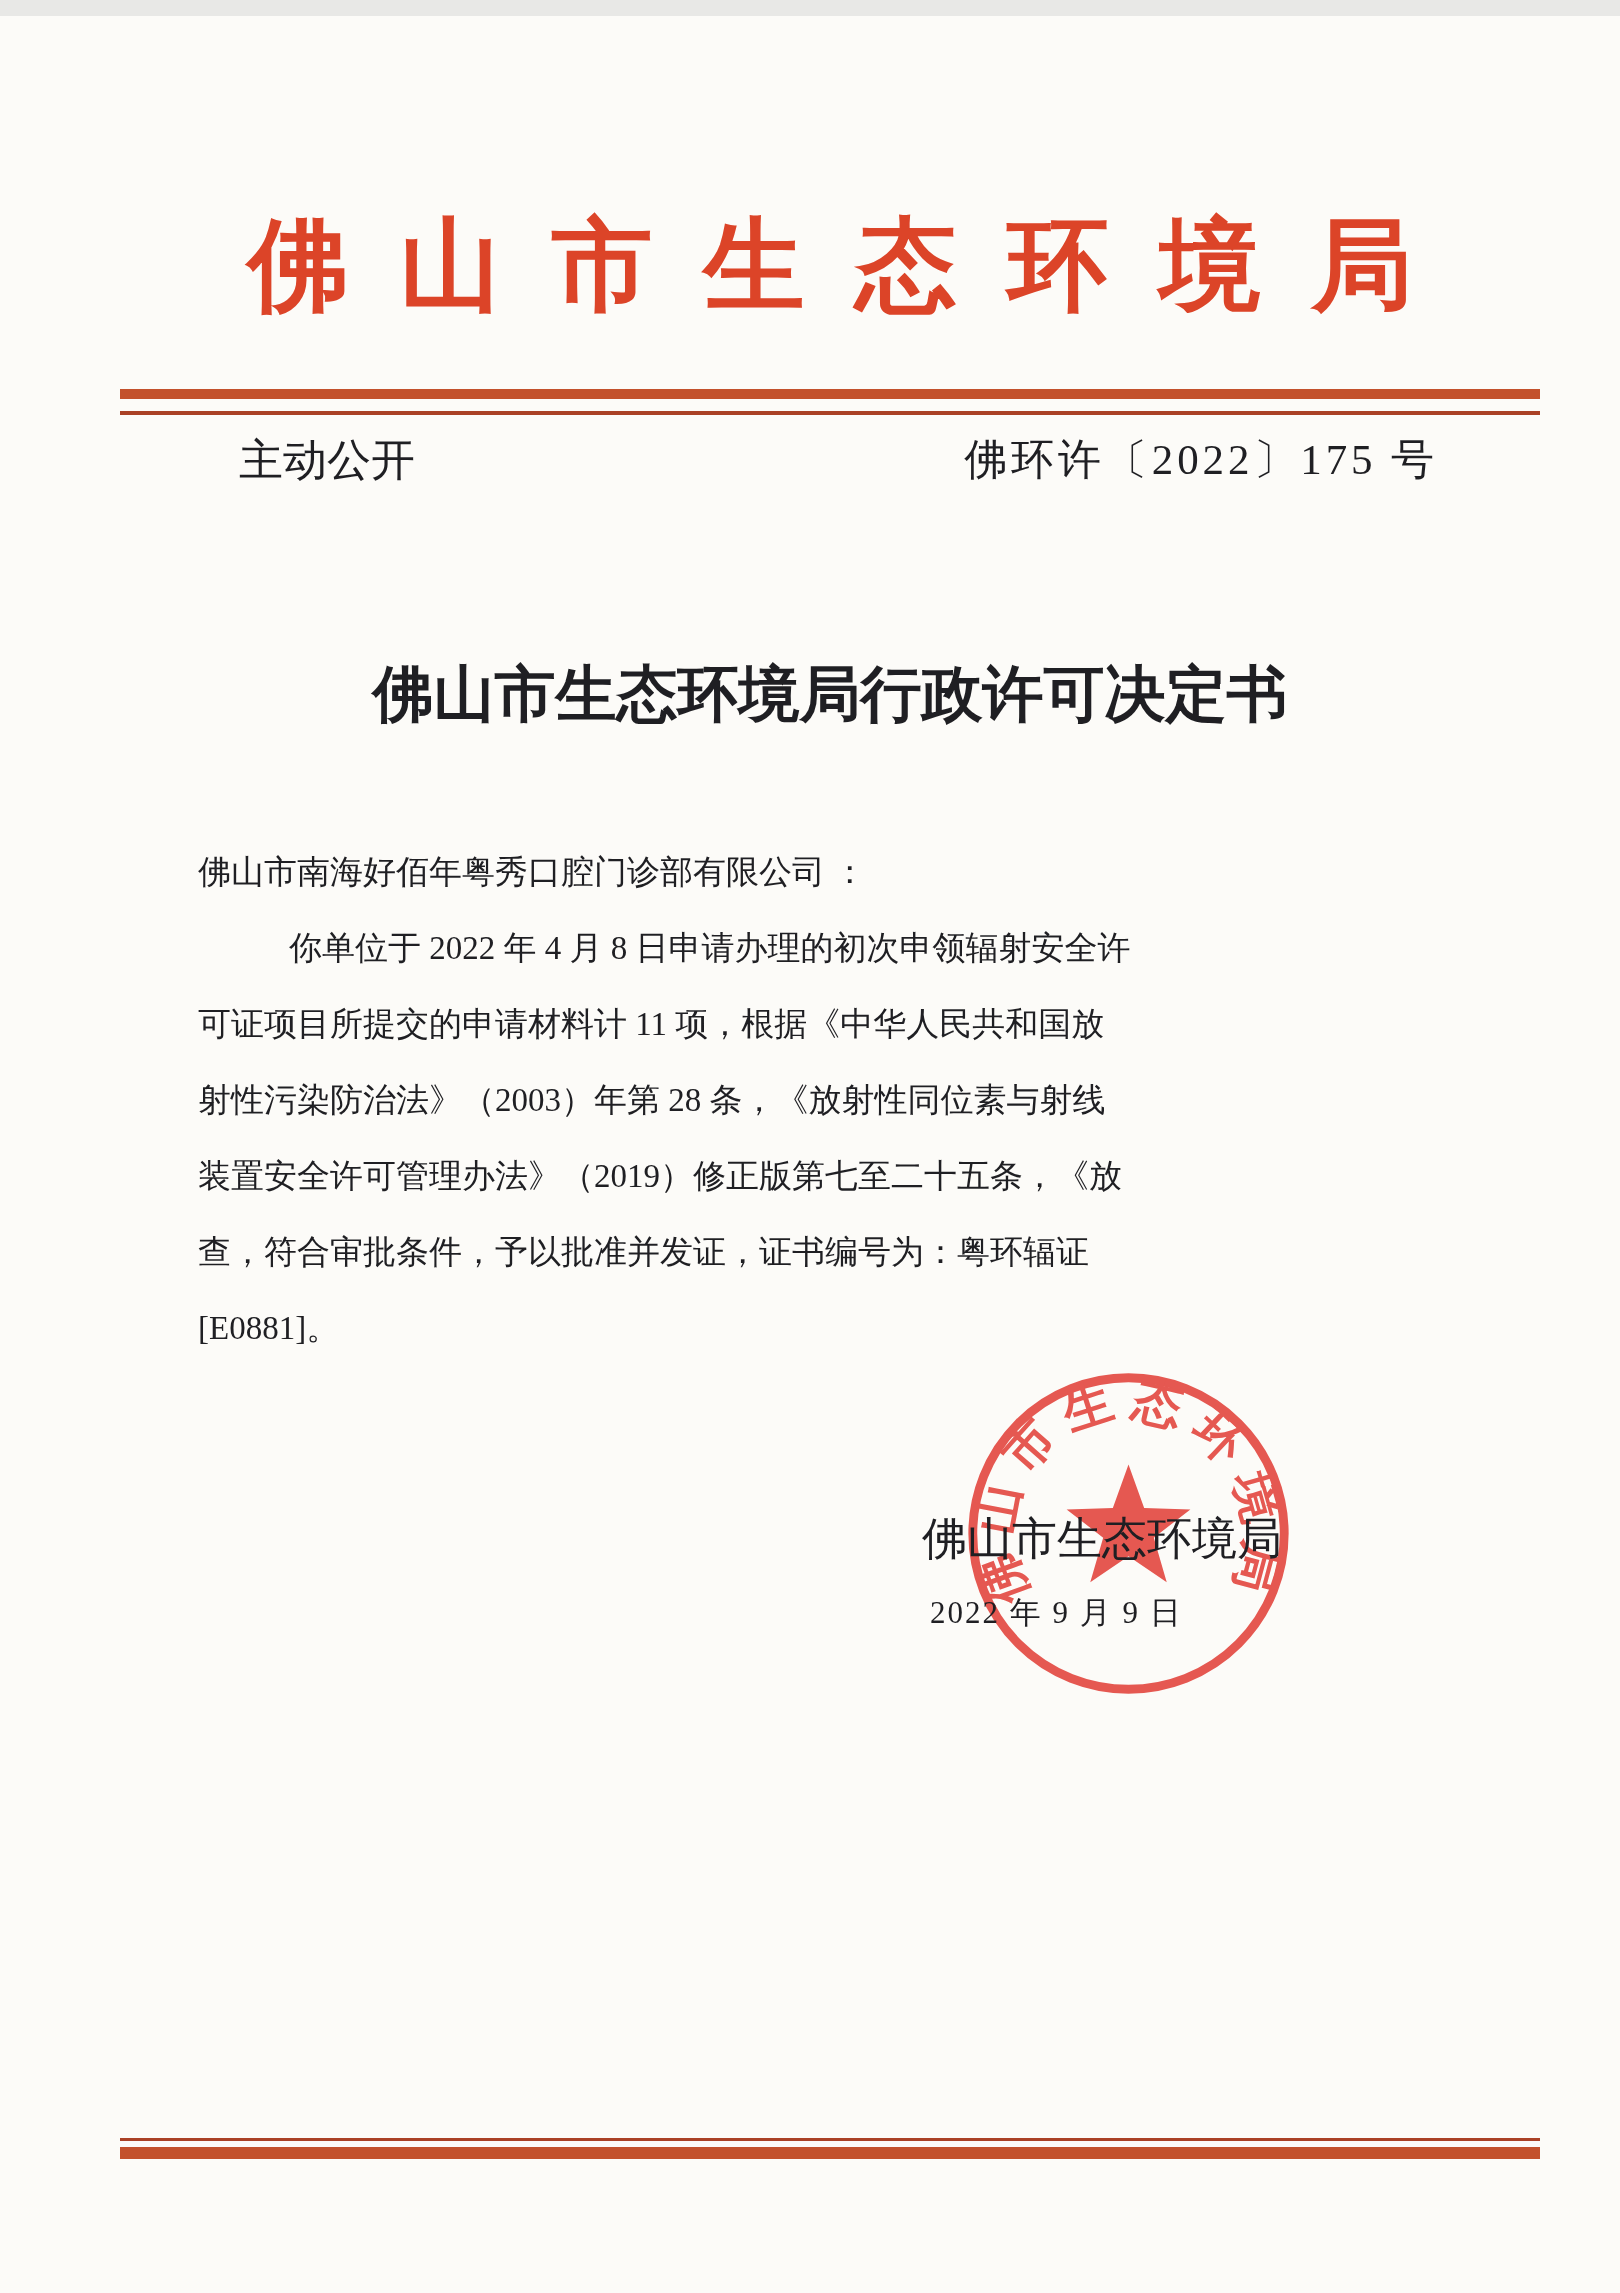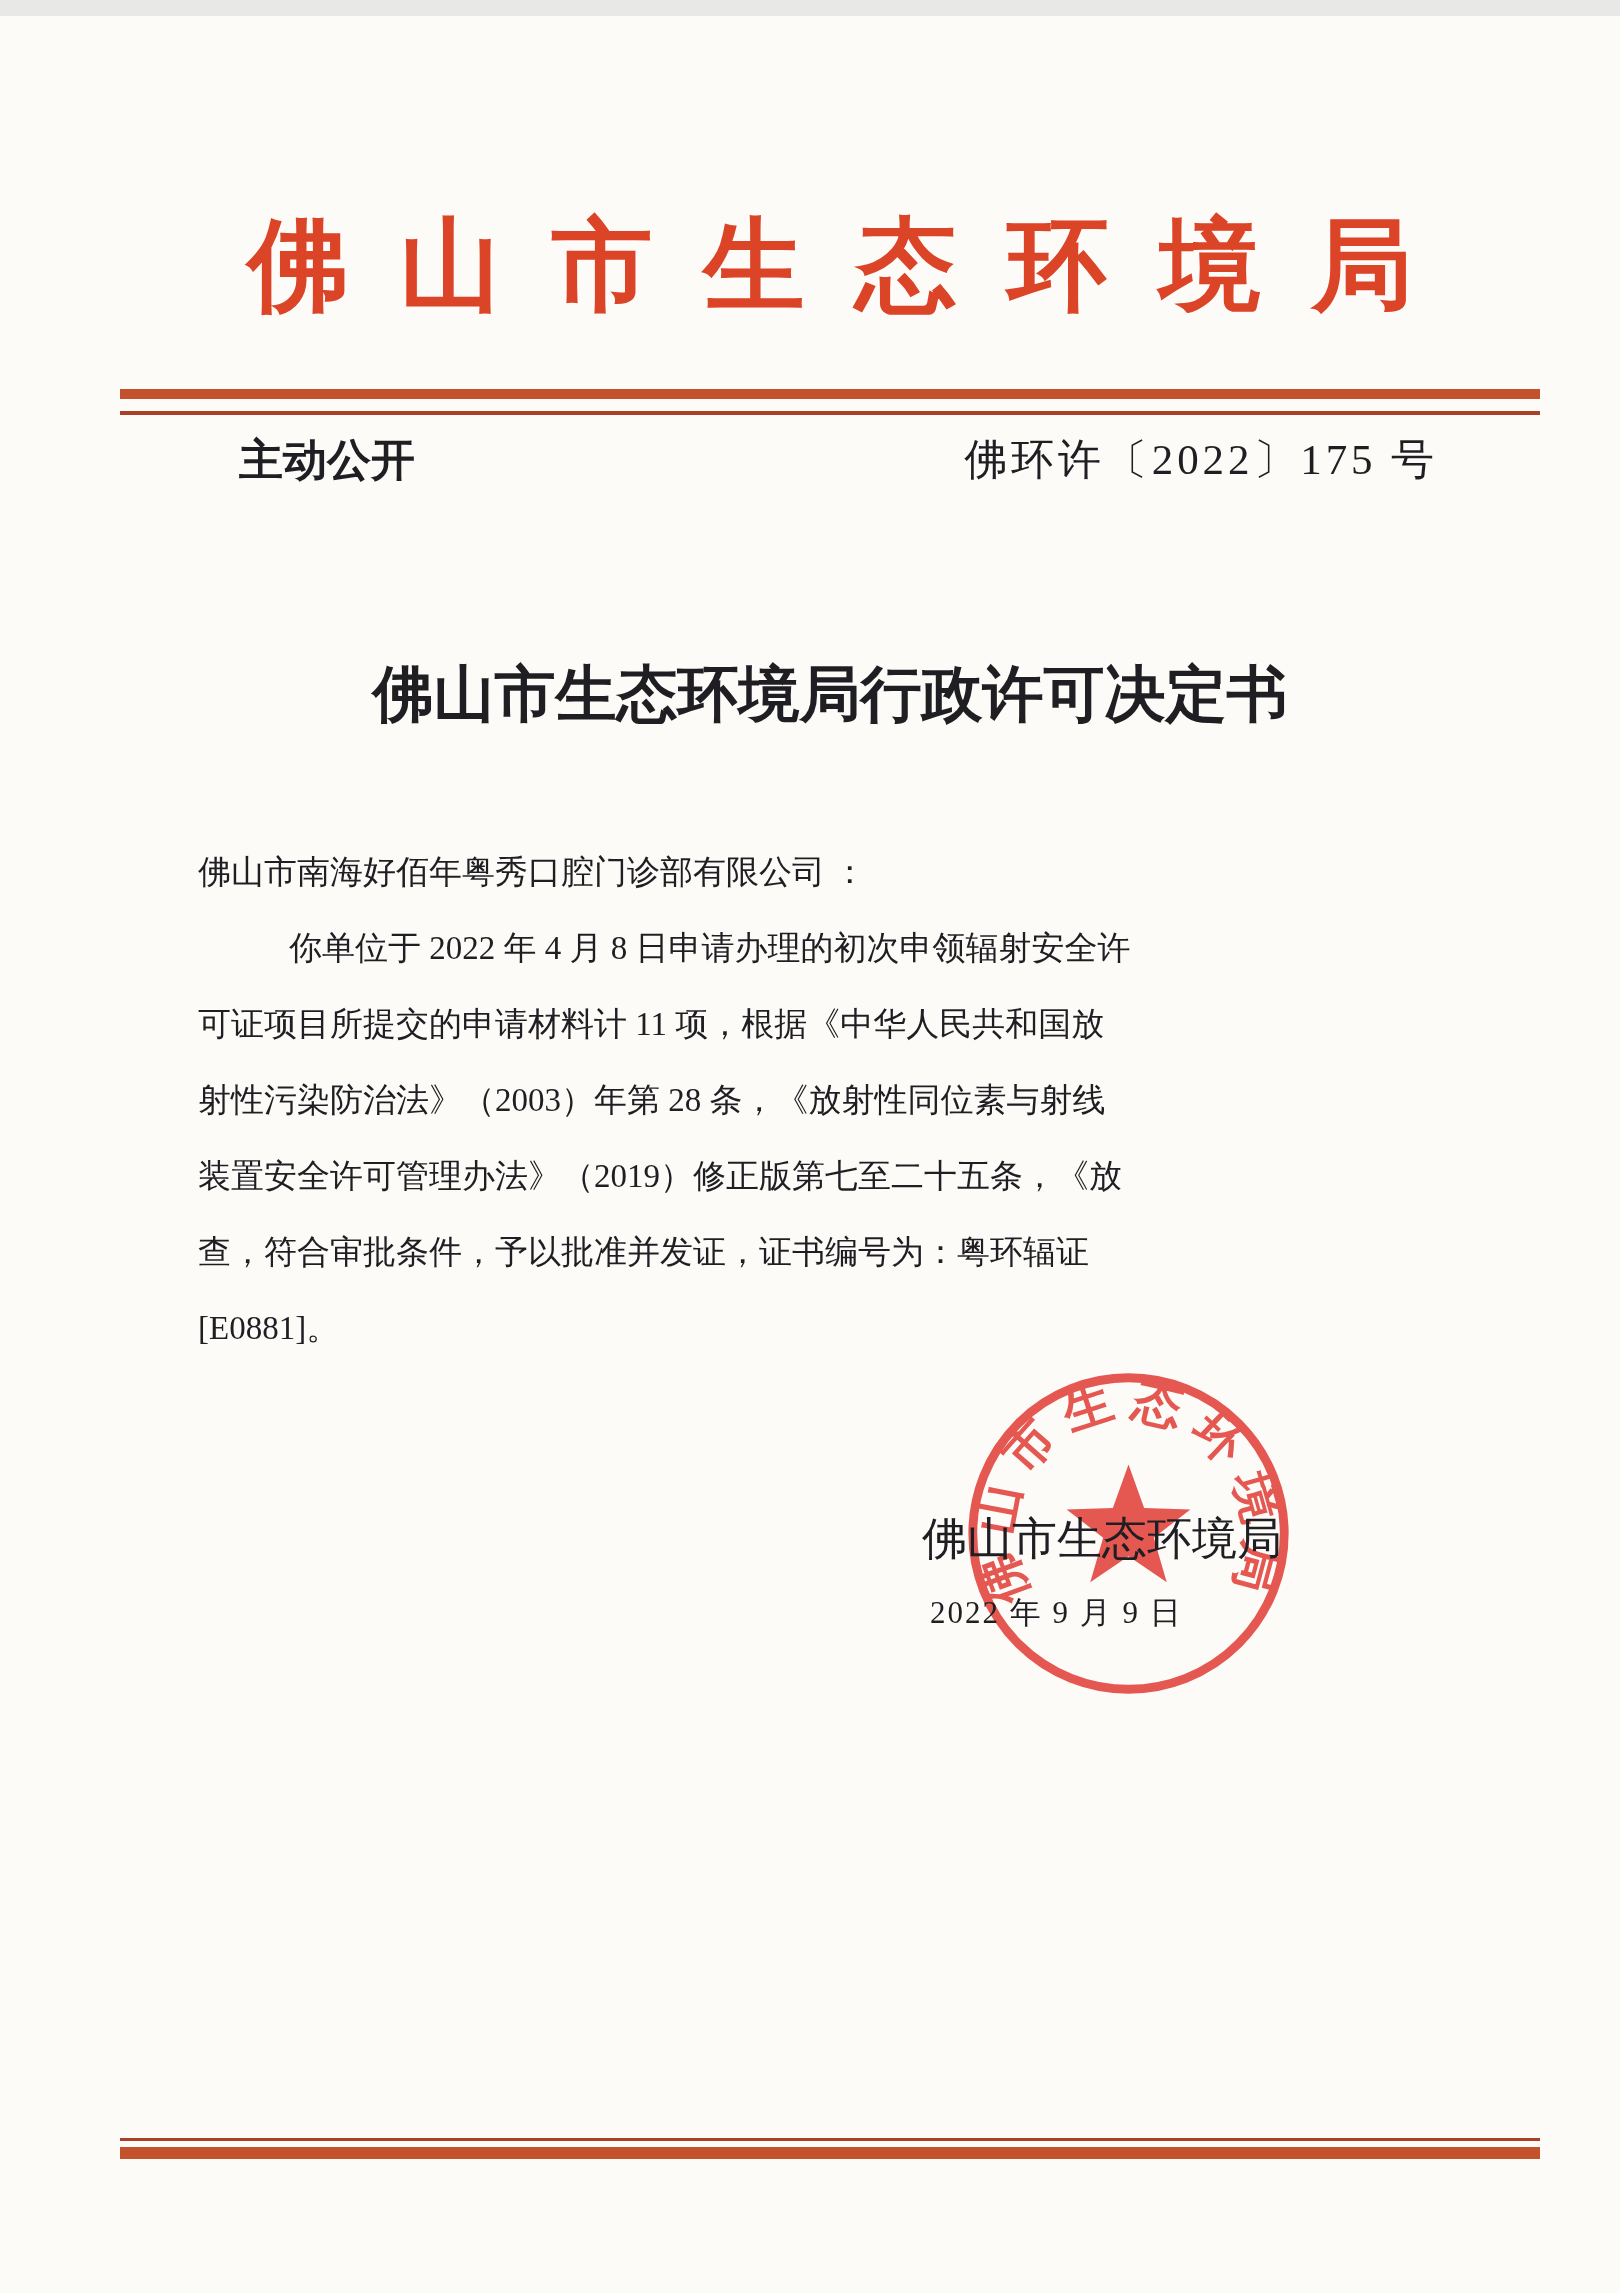--- a/index.html
+++ b/index.html
@@ -25,21 +25,21 @@
   
   .rule{position:absolute;left:120px;width:1420px;}
   .rule-h-thick{top:373px;height:9.9px;background:#c3512c;}
   .rule-h-thin{top:395px;height:3.9px;background:#aa4126;}
   .rule-f-thin{top:2122px;height:3px;background:#aa4126;}
   .rule-f-thick{top:2131px;height:11.8px;background:#c3512c;}
   
   .disclosure{
     position:absolute;left:239px;top:415px;
     font-family:"Liberation Sans","DejaVu Sans",sans-serif;
-    font-size:44px;font-weight:700;white-space:nowrap;
+    font-size:44px;font-weight:400;white-space:nowrap;
   }
   .doc-number{
     position:absolute;right:222px;top:415px;
     font-size:43px;letter-spacing:3.9px;white-space:nowrap;text-align:right;
   }
   
   .doc-title{
     position:absolute;left:0;top:638px;width:100%;
     margin:0;text-align:center;
     font-size:61px;font-weight:700;white-space:nowrap;

